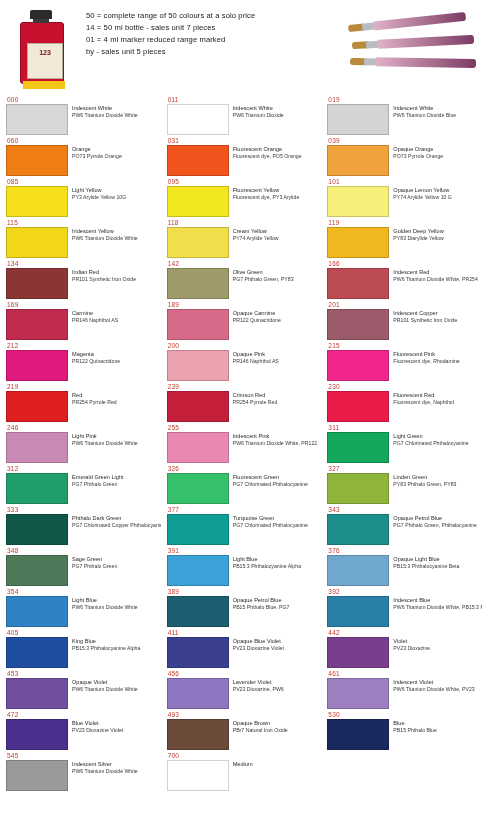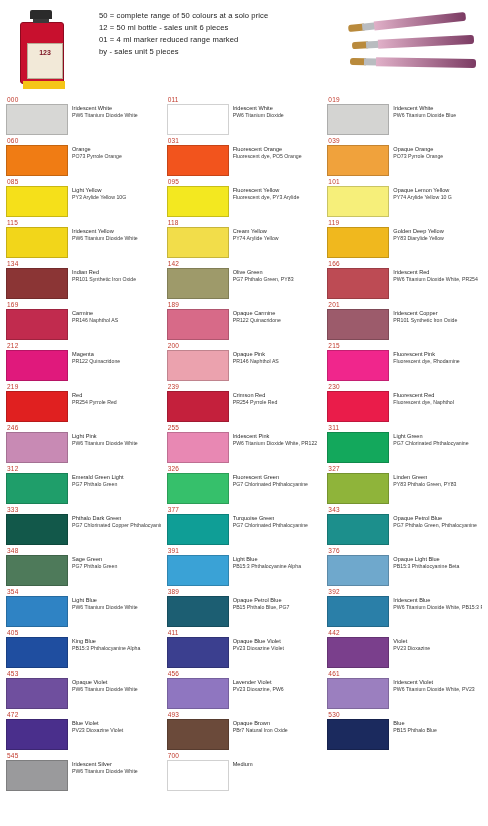--- a/index.html
+++ b/index.html
@@ -125,21 +125,21 @@
     height: 7px;
     background: #b98a3c;
     border-radius: 3px 0 0 3px;
   }
   .brush1 { left: 0; top: 4px;  width: 118px; transform: rotate(-6deg); }
   .brush2 { left: 4px; top: 24px; width: 122px; transform: rotate(-3deg); }
   .brush3 { left: 2px; top: 44px; width: 126px; transform: rotate(1deg); }
 
   .header-lines {
     position: absolute;
-    left: 99px;
+    left: 86px;
     top: 10px;
     width: 260px;
   }
   .header-line {
     font-size: 7.6px;
     color: #1a1a1a;
     line-height: 12px;
     letter-spacing: 0.1px;
     white-space: nowrap;
   }
@@ -238,21 +238,21 @@
       </div>
       <div class="brush brush3">
         <div class="bristle"></div>
         <div class="ferrule"></div>
         <div class="handle"></div>
       </div>
     </div>
 
     <div class="header-lines">
       <div class="header-line blurry">50 = complete range of 50 colours at a solo price</div>
-      <div class="header-line blurry">12 = 50 ml bottle - sales unit 6 pieces</div>
+      <div class="header-line blurry">14 = 50 ml bottle - sales unit 7 pieces</div>
       <div class="header-line blurry">01 = 4 ml marker reduced range marked</div>
       <div class="header-line blurry">by - sales unit 5 pieces</div>
     </div>
   </div>
 
   <div class="chart">
     <div class="col-wrap">
       <div class="column">
           <div class="swatch-row">
             <div class="code" style="color: rgb(192, 57, 43);">000</div>

